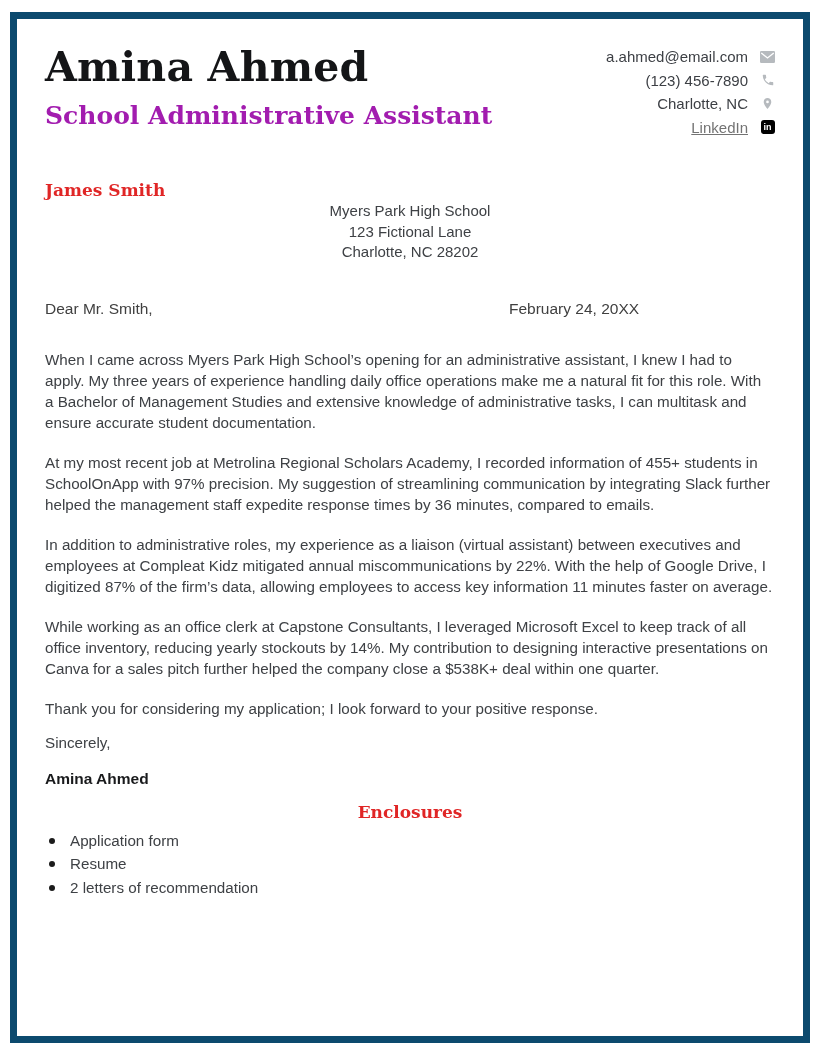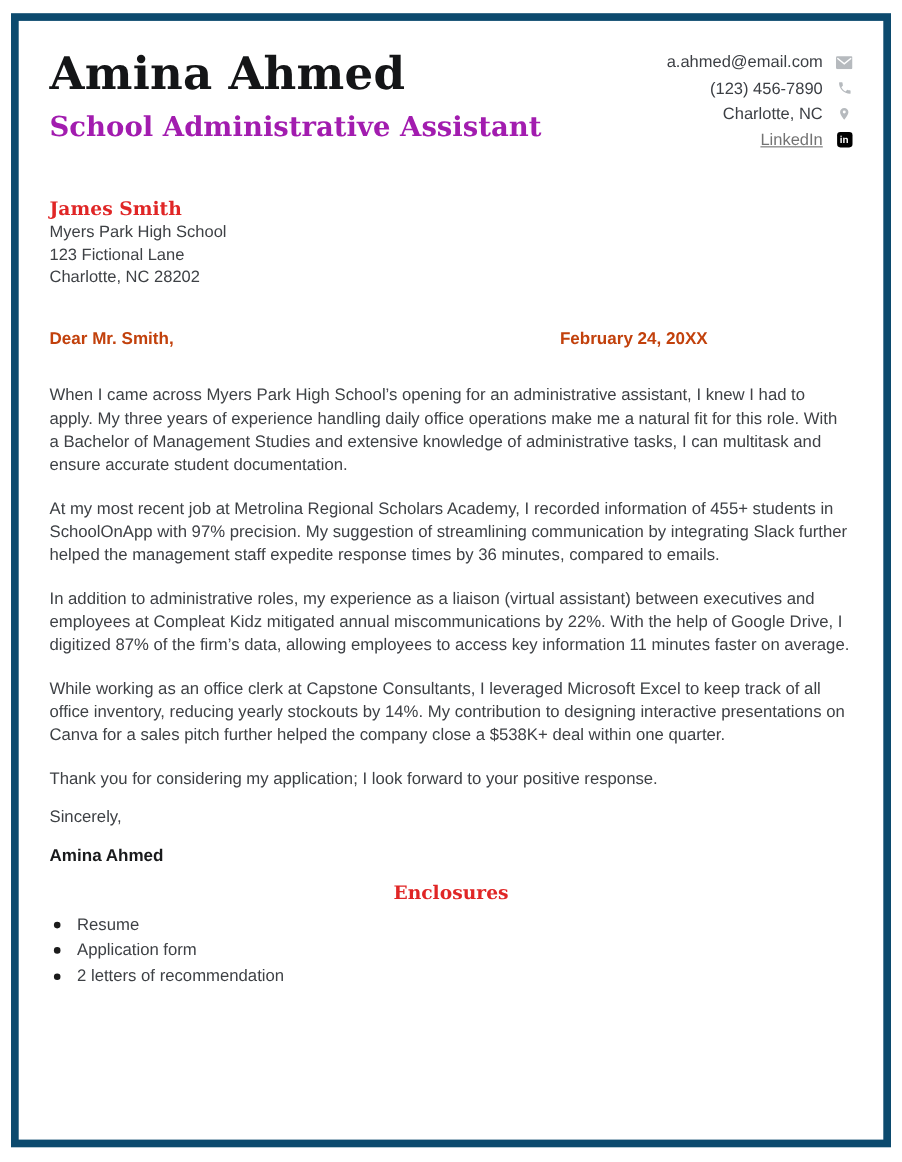--- a/index.html
+++ b/index.html
@@ -80,34 +80,35 @@
     font-family: "DejaVu Serif", "Liberation Serif", serif;
     font-weight: 700;
     font-size: 17px;
     line-height: 22px;
     color: #e02626;
   }
   .recipient-line {
     font-size: 15px;
     line-height: 20.5px;
     color: #3e4145;
+    text-align: center;
   }
   .recipient .recipient-line:first-of-type { margin-top: 4px; }
 
   
   .salutation-row {
     position: relative;
     margin-top: 36px;
     height: 20px;
   }
   .salutation, .letter-date {
-    font-weight: 700;
+    font-weight: 400;
     font-size: 15.5px;
     line-height: 20px;
-    color: #c2410c;
+    color: #404040;
   }
   .letter-date { position: absolute; left: 420px; top: 0; margin-left: 44px; }
 
   
   .paragraph {
     margin-top: 19px;
     font-size: 15.2px;
     line-height: 21px;
     color: #3e4145;
     max-width: 728px;
@@ -215,19 +216,19 @@
     <p class="paragraph">At my most recent job at Metrolina Regional Scholars Academy, I recorded information of 455+ students in SchoolOnApp with 97% precision. My suggestion of streamlining communication by integrating Slack further helped the management staff expedite response times by 36 minutes, compared to emails.</p>
     <p class="paragraph">In addition to administrative roles, my experience as a liaison (virtual assistant) between executives and employees at Compleat Kidz mitigated annual miscommunications by 22%. With the help of Google Drive, I digitized 87% of the firm’s data, allowing employees to access key information 11 minutes faster on average.</p>
     <p class="paragraph">While working as an office clerk at Capstone Consultants, I leveraged Microsoft Excel to keep track of all office inventory, reducing yearly stockouts by 14%. My contribution to designing interactive presentations on Canva for a sales pitch further helped the company close a $538K+ deal within one quarter.</p>
 
     <p class="paragraph">Thank you for considering my application; I look forward to your positive response.</p>
     <p class="signoff">Sincerely,</p>
     <p class="signature">Amina Ahmed</p>
 
     <div class="enclosures-heading">Enclosures</div>
     <ul class="enclosure-list">
+      <li><span>Application form</span></li>
       <li><span>Resume</span></li>
-      <li><span>Application form</span></li>
       <li><span>2 letters of recommendation</span></li>
     </ul>
 
   </div>
 </div>
 
 </body></html>

